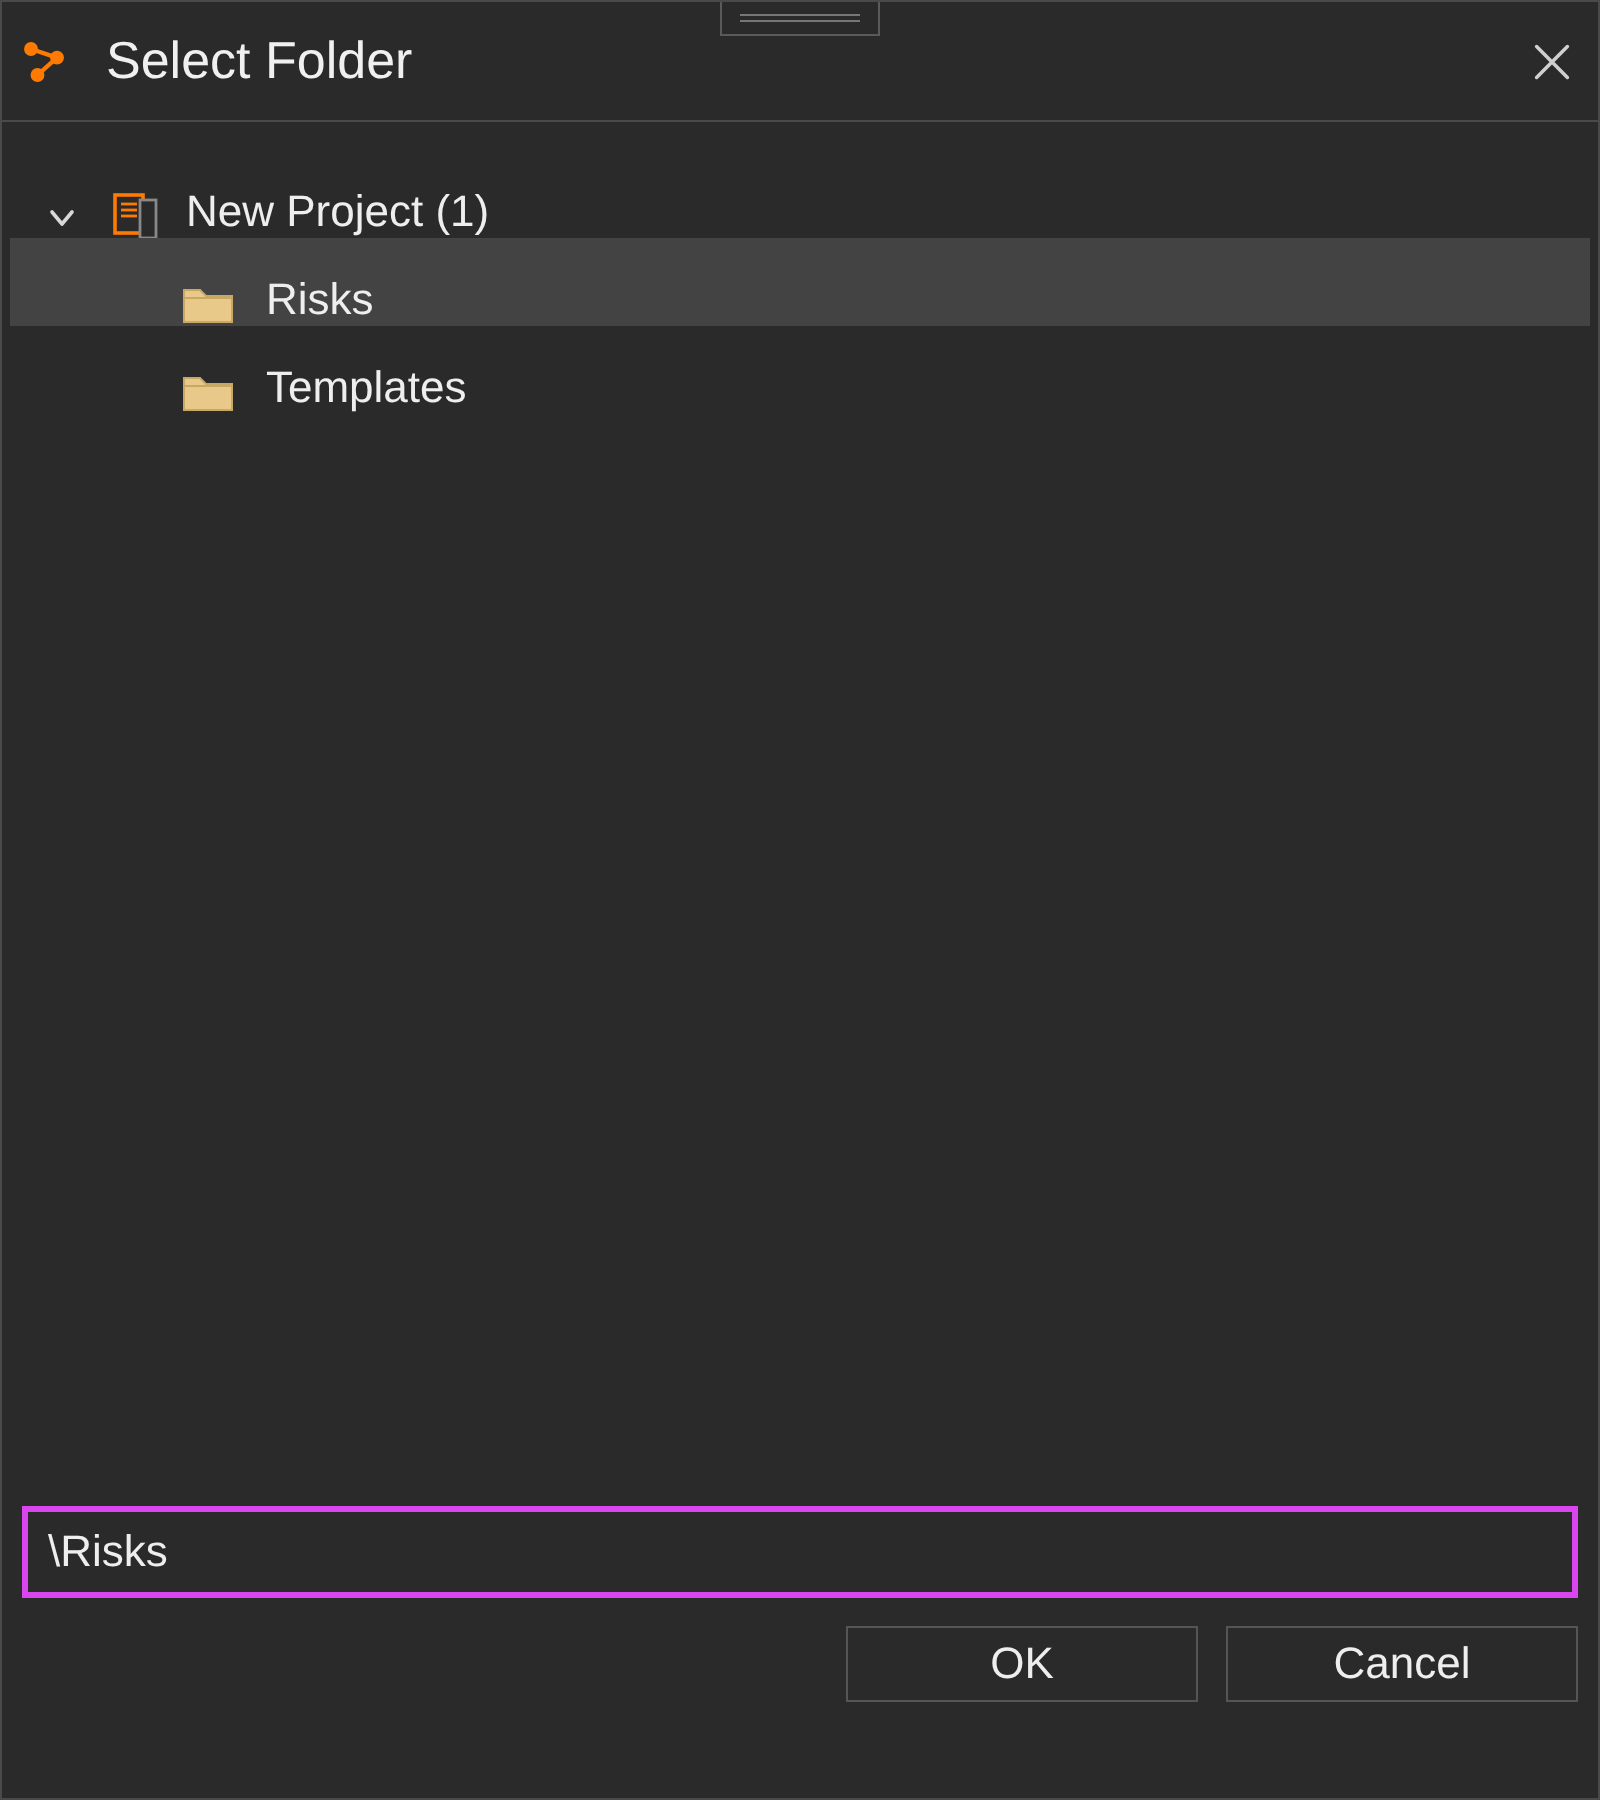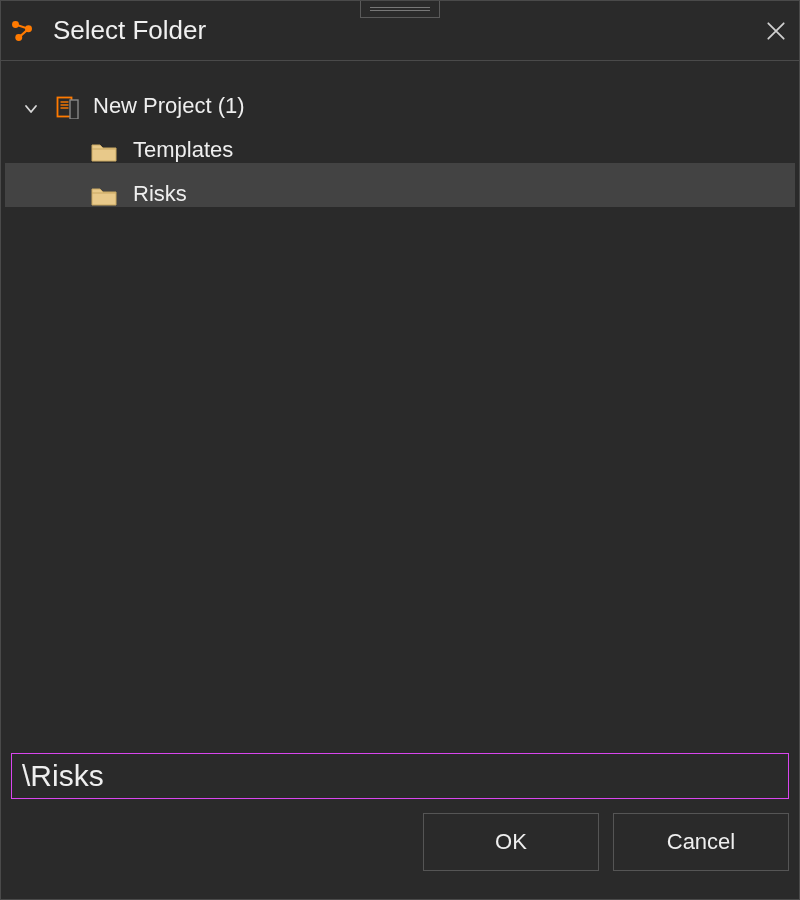--- a/index.html
+++ b/index.html
@@ -95,38 +95,38 @@
       width: 26px;
       height: 22px;
       margin-right: 16px;
       flex-shrink: 0;
     }
     .tree-label { color: #eee; }
 
     .path-box {
       margin: 8px 10px 14px 10px;
       height: 46px;
-      border: 1px solid #d946ef;
+      border: 3px solid #d946ef;
       display: flex;
       align-items: center;
       padding: 0 10px;
-      font-size: 30px;
+      font-size: 22px;
       background: #2a2a2a;
       color: #eee;
     }
 
     .button-row {
       display: flex;
       justify-content: flex-end;
       gap: 14px;
       padding: 0 10px 10px 10px;
     }
     .btn {
       width: 176px;
-      height: 58px;
+      height: 38px;
       border: 1px solid #555;
       background: #2a2a2a;
       color: #eee;
       font-size: 22px;
       display: flex;
       align-items: center;
       justify-content: center;
       cursor: pointer;
     }
   </style>
@@ -167,40 +167,40 @@
         <rect x="2.5" y="2.5" width="14" height="19" fill="none" stroke="#ff7a00" stroke-width="1.8"></rect>
         <line x1="5.5" y1="7" x2="13.5" y2="7" stroke="#ff7a00" stroke-width="1.4"></line>
         <line x1="5.5" y1="10" x2="13.5" y2="10" stroke="#ff7a00" stroke-width="1.4"></line>
         <line x1="5.5" y1="13" x2="13.5" y2="13" stroke="#ff7a00" stroke-width="1.4"></line>
         <rect x="15" y="5" width="8" height="19" fill="#2a2a2a" stroke="#888" stroke-width="1.4"></rect>
       </svg>
     </span>
     <span class="tree-label">New Project (1)</span>
   </div>
 
+  <div class="tree-row child selected">
+    <span class="folder-icon">
+      <svg viewBox="0 0 26 22" width="26" height="22">
+        <path d="M1 4 L1 20 L25 20 L25 7 L12 7 L9 4 Z" fill="#e8c98a" stroke="#c9a863" stroke-width="1"></path>
+        <path d="M1 8 L25 8" stroke="#c9a863" stroke-width="1"></path>
+      </svg>
+    </span>
+    <span class="tree-label">Risks</span>
+  </div>
+
   <div class="tree-row child">
     <span class="folder-icon">
       <svg viewBox="0 0 26 22" width="26" height="22">
         <path d="M1 4 L1 20 L25 20 L25 7 L12 7 L9 4 Z" fill="#e8c98a" stroke="#c9a863" stroke-width="1"></path>
         <path d="M1 8 L25 8" stroke="#c9a863" stroke-width="1"></path>
       </svg>
     </span>
     <span class="tree-label">Templates</span>
   </div>
 
-  <div class="tree-row child selected">
-    <span class="folder-icon">
-      <svg viewBox="0 0 26 22" width="26" height="22">
-        <path d="M1 4 L1 20 L25 20 L25 7 L12 7 L9 4 Z" fill="#e8c98a" stroke="#c9a863" stroke-width="1"></path>
-        <path d="M1 8 L25 8" stroke="#c9a863" stroke-width="1"></path>
-      </svg>
-    </span>
-    <span class="tree-label">Risks</span>
-  </div>
-
 </div>
 
 <div class="path-box">
   <span>\Risks</span>
 </div>
 
 <div class="button-row">
   <div class="btn">
     <span>OK</span>
   </div>

